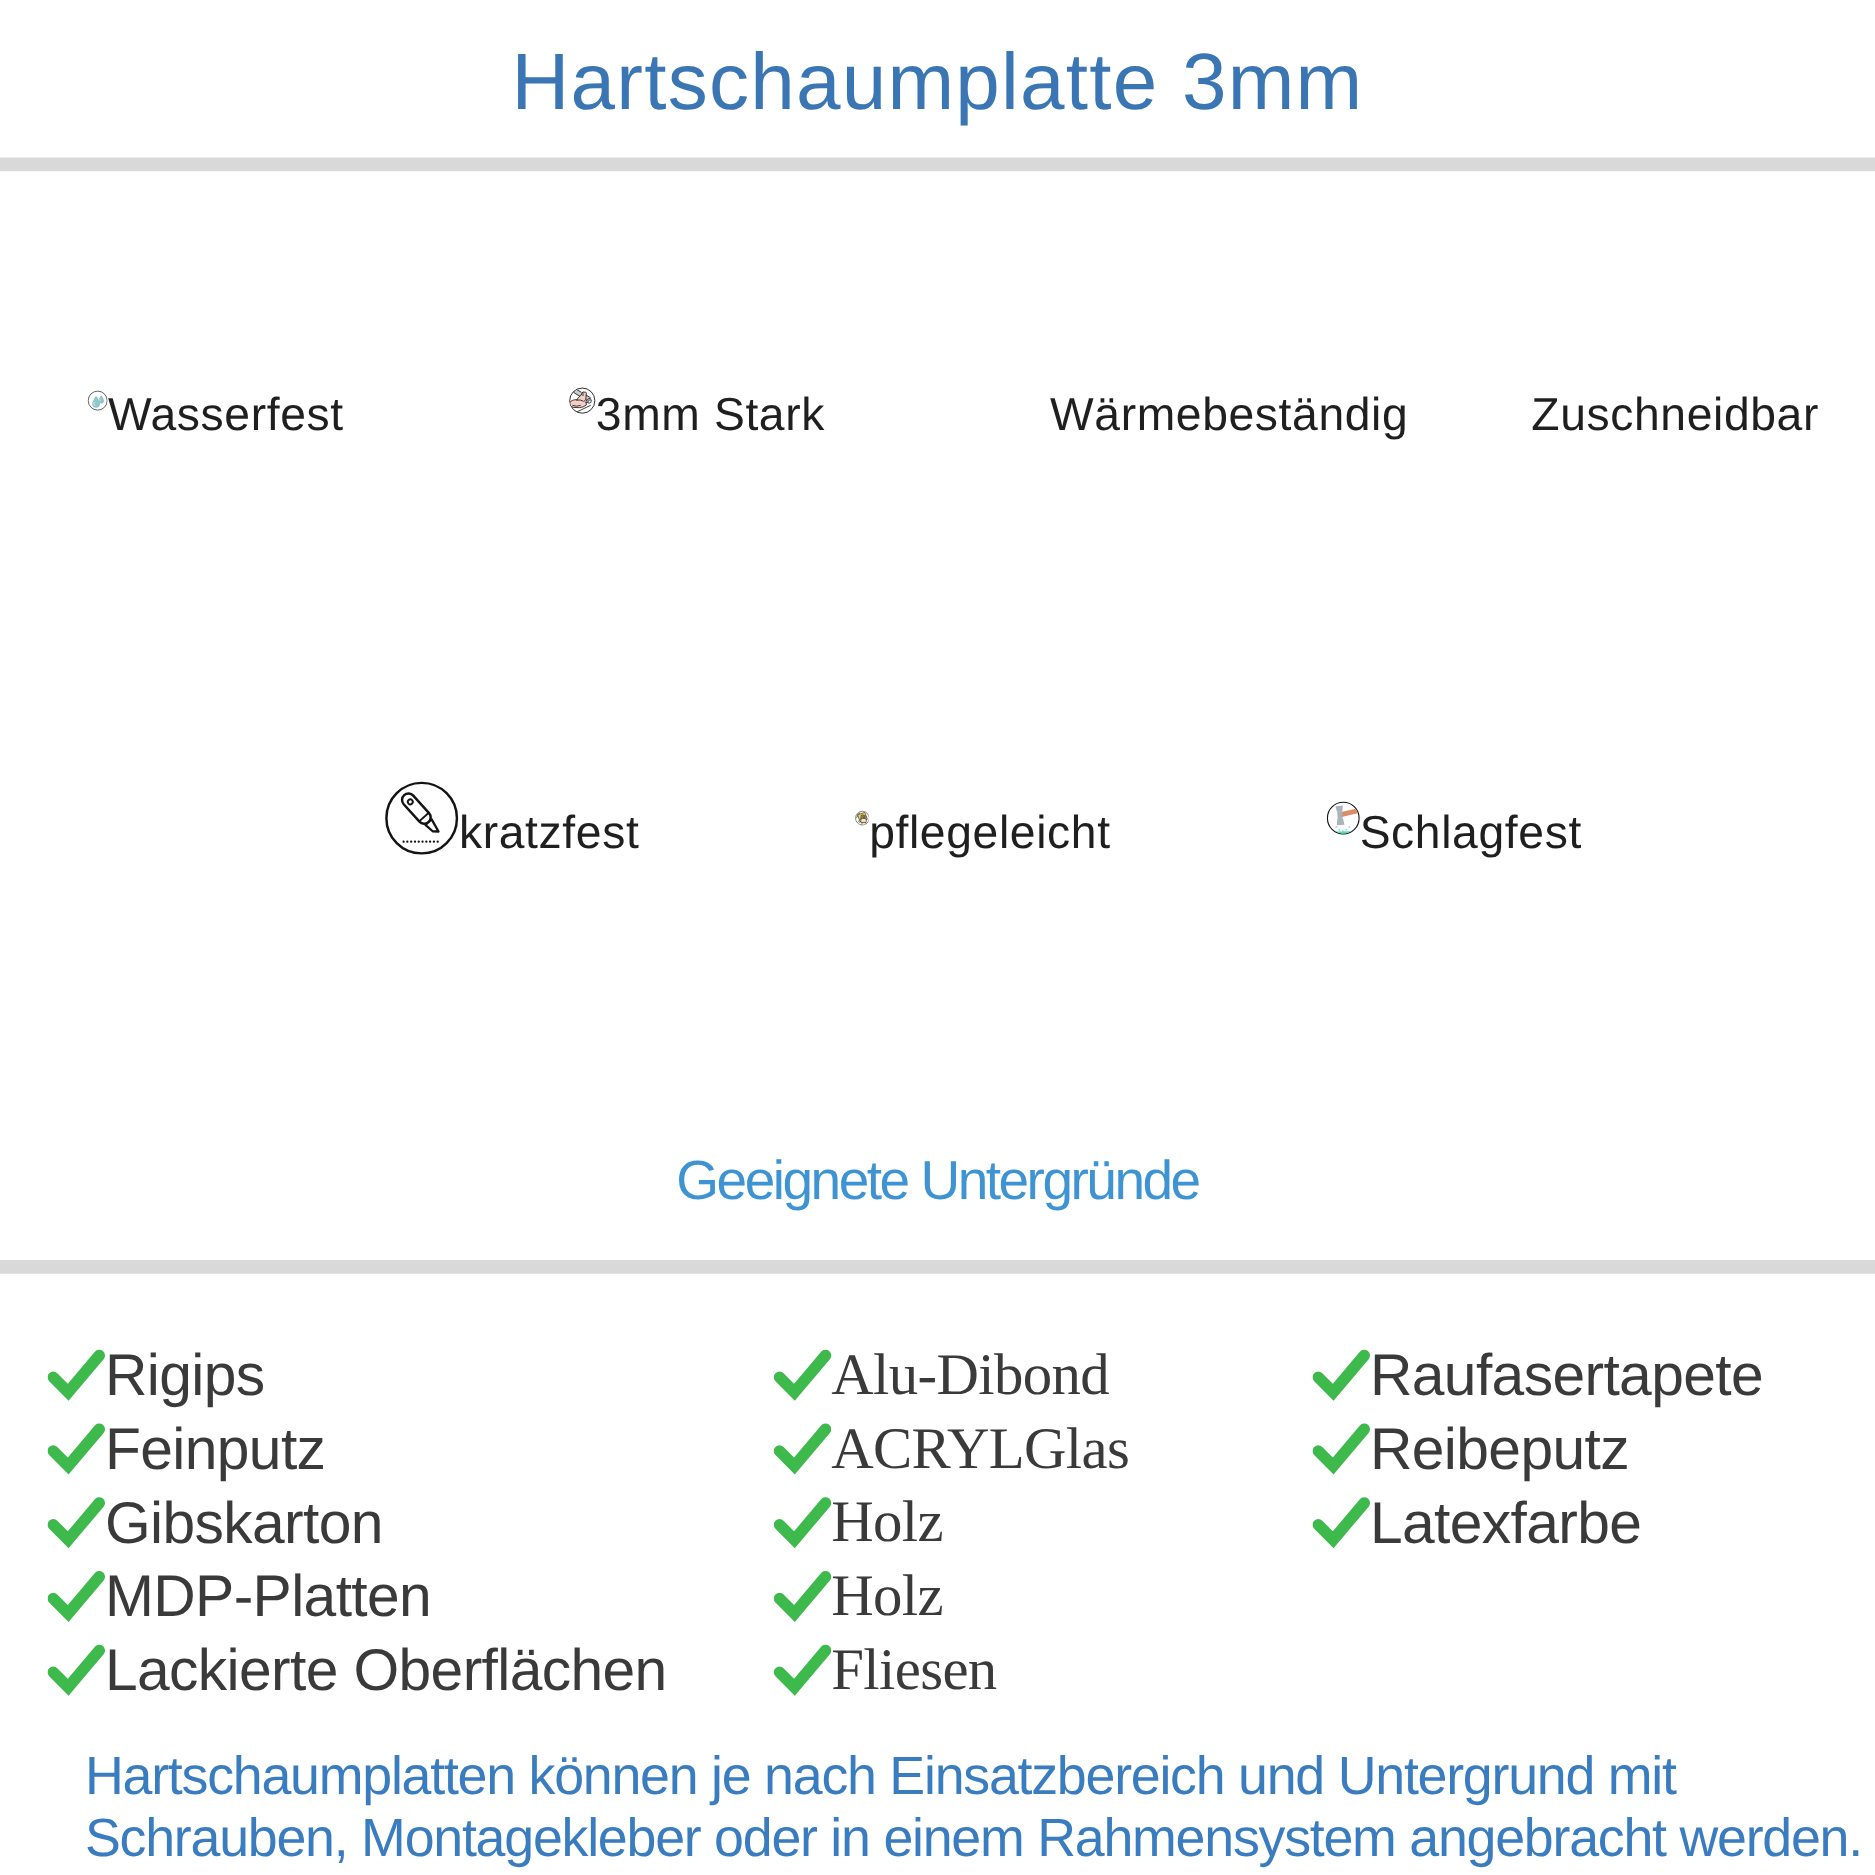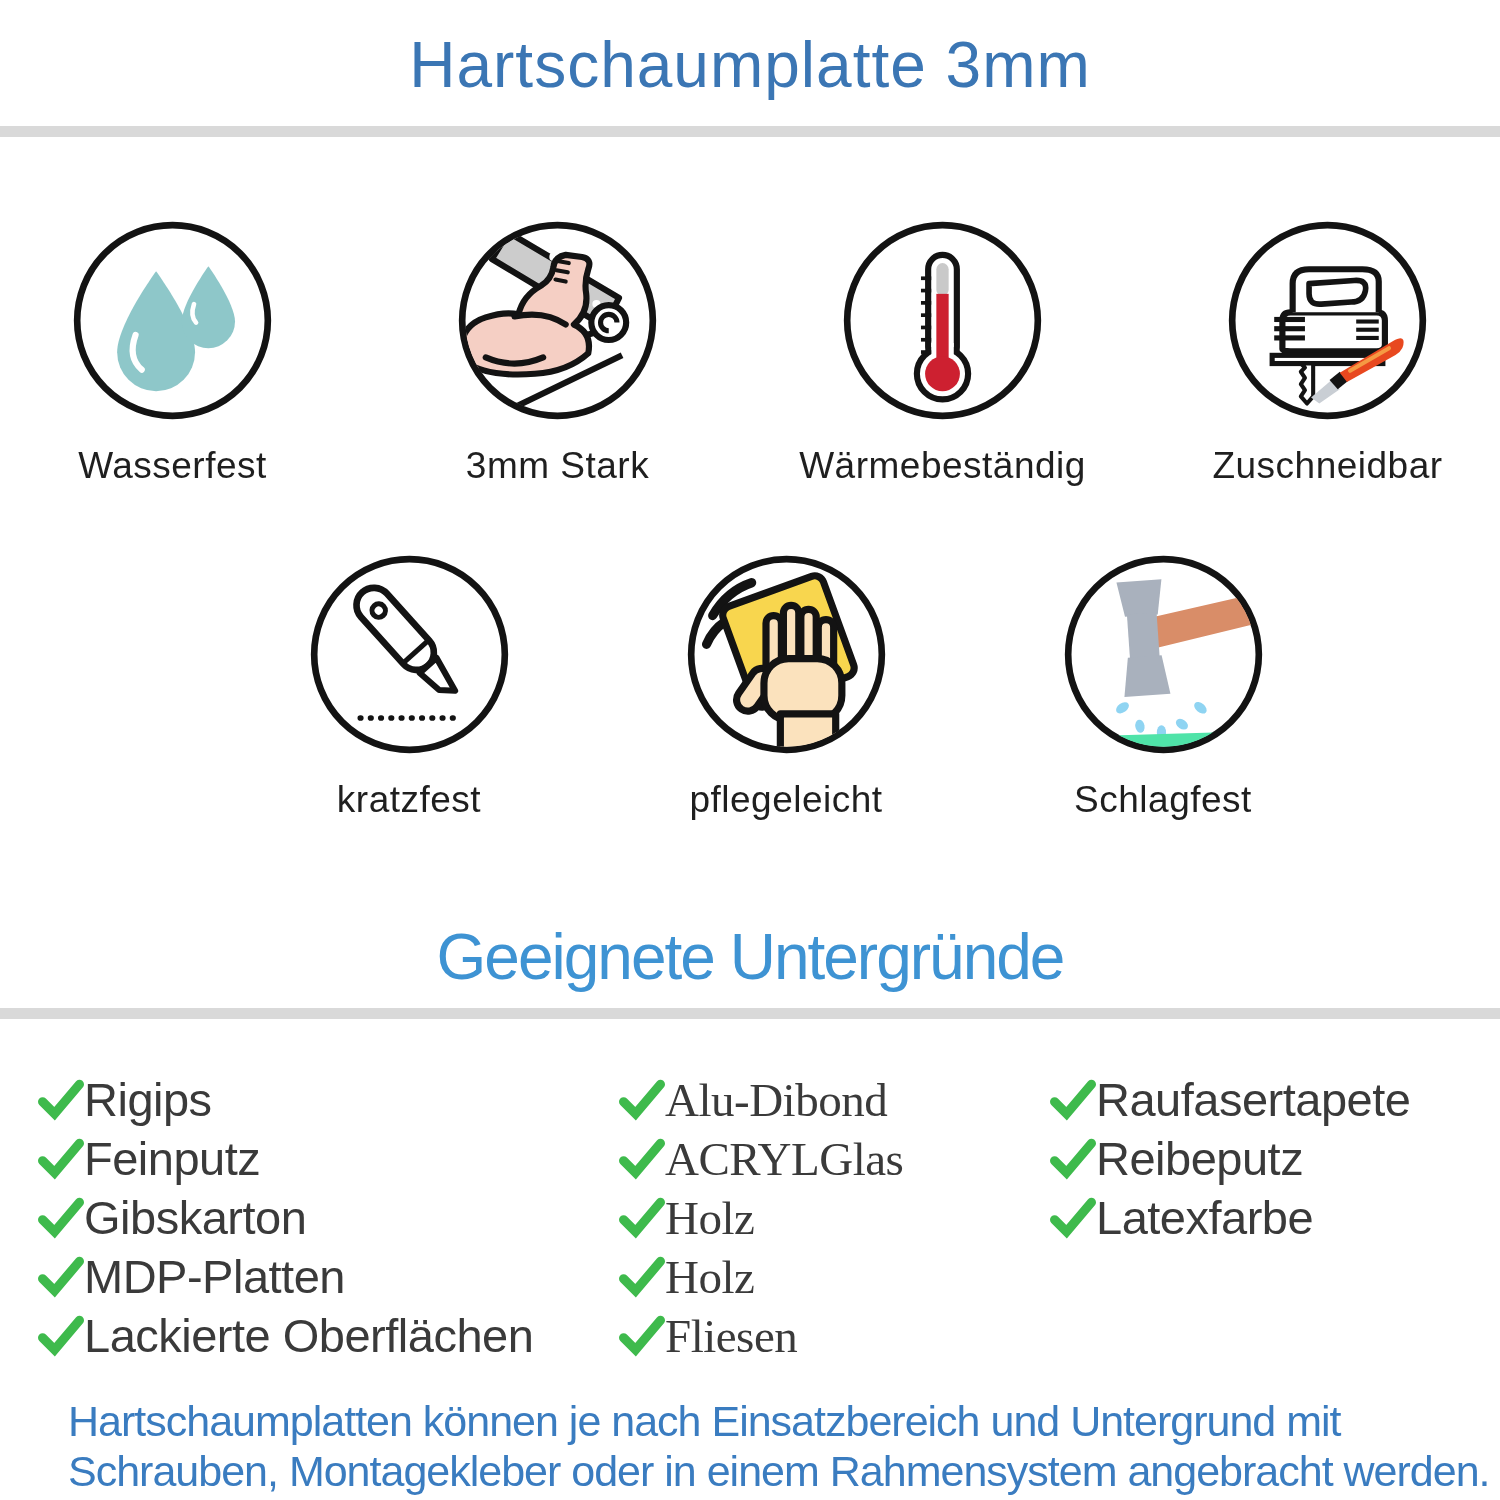--- a/index.html
+++ b/index.html
@@ -8,27 +8,27 @@
 
   .h1{position:absolute;top:28px;left:0;width:100%;text-align:center;
       font-size:64px;font-weight:500;letter-spacing:1px;color:#3b76b4;}
   .divider{position:absolute;left:0;width:100%;height:11px;background:#d9d9d9;}
   #divider1{top:126px;}
   #divider2{top:1008px;}
 
   .icon-row{position:absolute;left:0;width:100%;display:flex;justify-content:center;}
   #icon-row-1{top:218px;gap:180px;}
   #icon-row-2{top:552px;gap:172px;padding-left:36px;}
-  .feat{width:205px;display:flex;flex-direction:column;align-items:center;}
+  .feat{width:205px;display:flex;flex-direction:row;align-items:center;}
   .cicon{width:205px;height:205px;display:block;}
   .feat-label{margin-top:22px;font-size:37px;font-weight:500;letter-spacing:.5px;
               color:#1f1f1f;white-space:nowrap;}
 
   .h2{position:absolute;top:920px;left:0;width:100%;text-align:center;
-      font-size:64px;font-weight:500;letter-spacing:-2px;color:#3e93d3;}
+      font-size:44px;font-weight:500;letter-spacing:-2px;color:#3e93d3;}
 
   .col{position:absolute;list-style:none;margin:0;padding:0;top:1070px;}
   #col1{left:38px;}
   #col2{left:619px;font-family:Liberation Serif, serif;}
   #col3{left:1050px;}
   .item{height:59px;display:flex;align-items:center;
         font-size:47px;font-weight:500;letter-spacing:-.5px;color:#3a3a3a;white-space:nowrap;}
   .check{width:46px;height:46px;flex:0 0 auto;}
 
   .footer{position:absolute;left:68px;top:1396px;color:#3a7cc0;

